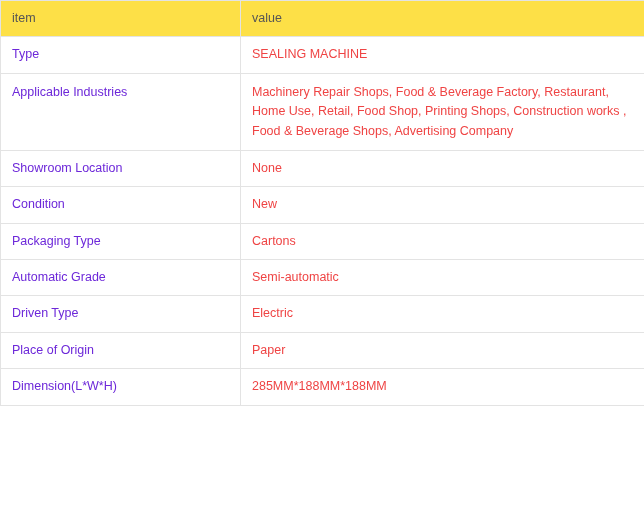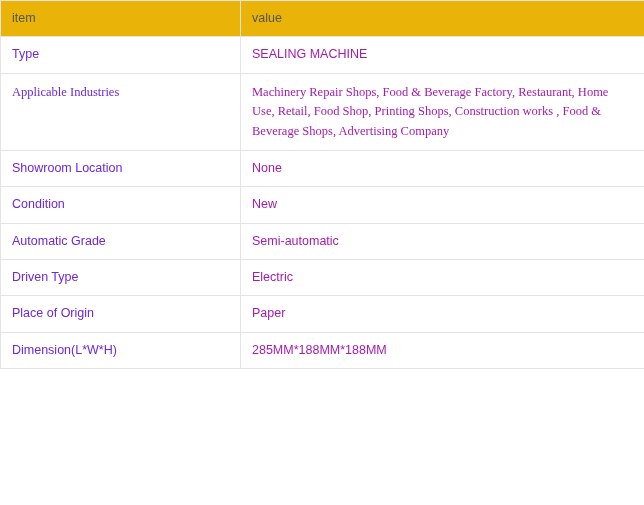--- a/index.html
+++ b/index.html
@@ -25,32 +25,31 @@
   .spec-table td {
     border: 1px solid #e3e3e3;
     padding: 8px 10px 8px 11px;
     vertical-align: top;
     line-height: 1.55;
     color: #444444;
     word-wrap: break-word;
   }
   .spec-table tr.header-row td {
     color: #555555;
-    background: #eab308;
+    background: #fde047;
   }
   .spec-table td.cell-item {
     color: #6d28d9;
   }
   .spec-table td.cell-value {
-    color: #a21caf;
+    color: #ef4444;
   }
   .spec-table tr.tall td {
     padding-top: 9px;
     padding-bottom: 9px;
-    font-family: Liberation Serif, serif;
   }
 </style>
 </head>
 <body>
 
 <table class="spec-table">
   <colgroup>
     <col class="col-item">
     <col class="col-value">
   </colgroup>
@@ -69,20 +68,24 @@
     </tr>
     <tr>
       <td class="cell-item">Showroom Location</td>
       <td class="cell-value">None</td>
     </tr>
     <tr>
       <td class="cell-item">Condition</td>
       <td class="cell-value">New</td>
     </tr>
     <tr>
+      <td class="cell-item">Packaging Type</td>
+      <td class="cell-value">Cartons</td>
+    </tr>
+    <tr>
       <td class="cell-item">Automatic Grade</td>
       <td class="cell-value">Semi-automatic</td>
     </tr>
     <tr>
       <td class="cell-item">Driven Type</td>
       <td class="cell-value">Electric</td>
     </tr>
     <tr>
       <td class="cell-item">Place of Origin</td>
       <td class="cell-value">Paper</td>

